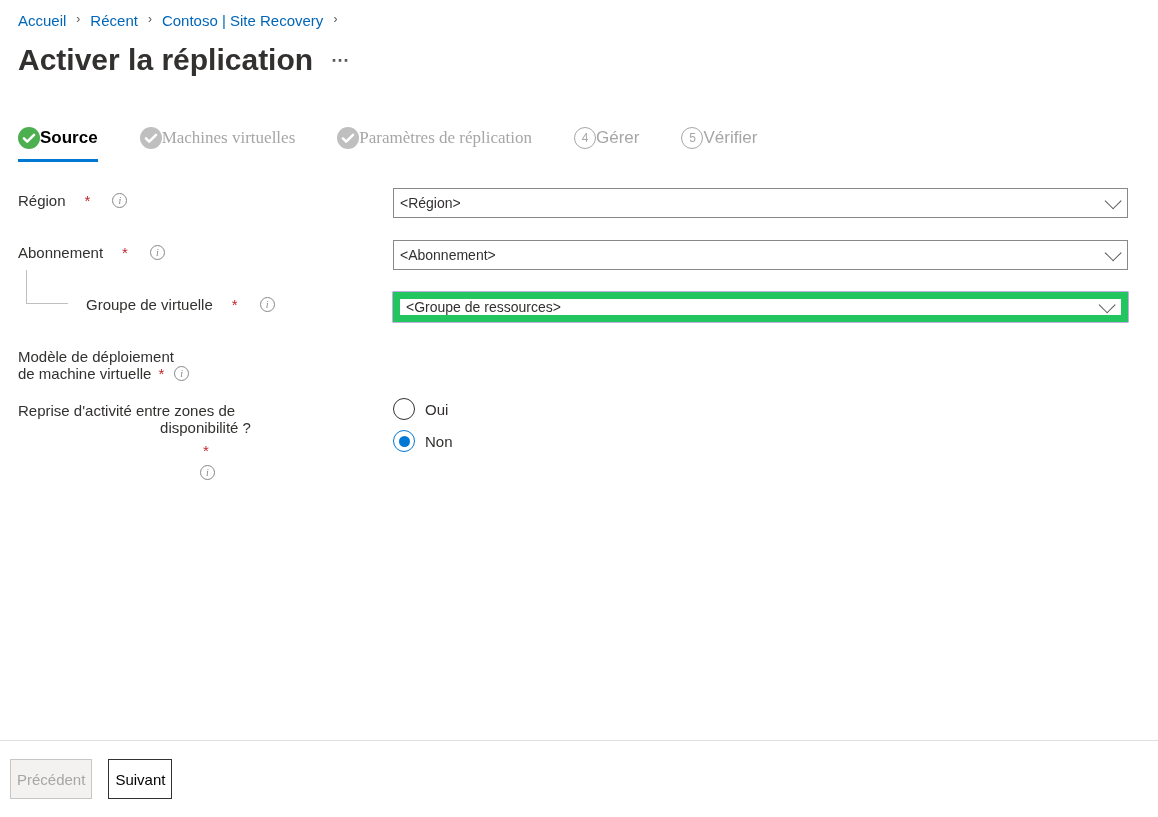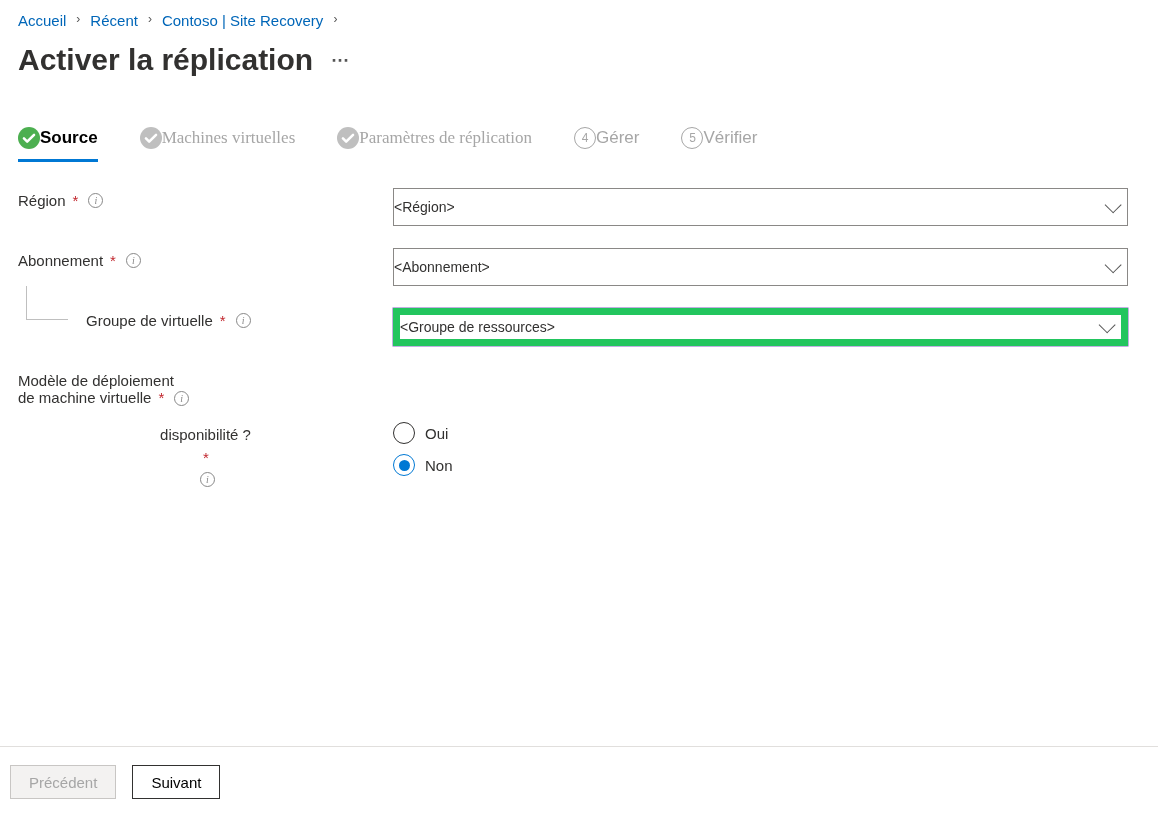--- a/index.html
+++ b/index.html
@@ -81,21 +81,21 @@
   .form { margin-top: 8px; }
   .form-row {
     display: flex;
     align-items: flex-start;
     margin-bottom: 22px;
   }
   .label-col {
     width: 375px;
     display: flex;
     align-items: center;
-    gap: 6px;
+    gap: 18px;
     font-size: 15px;
     padding-top: 4px;
   }
   .label-col.indent {
     padding-left: 68px;
     position: relative;
   }
   .tree-connector {
     position:absolute; left:8px; top:-22px;
     width:42px; height:34px;
@@ -105,24 +105,24 @@
   .req { color: #c1262d; margin-left:1px;}
   .info-ico {
     width:15px;height:15px;border:1px solid #888;border-radius:50%;
     display:inline-flex;align-items:center;justify-content:center;
     font-size:10px;color:#888;font-style:italic;font-family:serif;
     margin-left:4px; cursor:pointer;
   }
   .control-col { flex:1; }
   .dropdown {
     width: 735px;
-    height: 38px;
+    height: 30px;
     border: 1px solid #8a8886;
     display:flex;align-items:center;justify-content:space-between;
-    padding: 0 10px 0 0;
+    padding: 0 10px 0 6px;
     font-size:14px; color:#323130;
     cursor:pointer; background:#fff;
   }
   .dropdown.focused { border:7px solid #22c55e; box-shadow: 0 0 0 0.5px #8661c5; text-align: center; }
   .chev-down {
     width:12px;height:12px;
     border-right:1.5px solid #555;border-bottom:1.5px solid #555;
     transform: rotate(45deg) translateY(-3px);
   }
   .radio-row{
@@ -146,21 +146,21 @@
   .zone-row .label-col{ display:block; padding-top:4px; }
   .zone-row .label-col .lbl-line{ display:flex; align-items:center; gap:6px;flex-direction:column; }
 
   .footer {
     position:absolute; left:0; right:0; bottom:0;
     border-top:1px solid #e1dfdd;
     padding: 18px 10px;
     display:flex; gap:16px;
   }
   .btn{
-    height:34px; padding:0 18px;
+    height:40px; padding:0 6px;
     border:1px solid #323130;
     background:#fff; font-size:15px;
     cursor:pointer;
   }
   .btn.disabled{
     color:#a6a6a6; border-color:#c8c6c4; background:#f3f2f1;
     cursor:default;
   }
 </style>
 </head>
@@ -261,30 +261,31 @@
         <div class="dropdown focused">
           <span>&lt;Groupe de ressources&gt;</span>
           <span class="chev-down"></span>
         </div>
       </div>
     </div>
 
     <div class="form-row tight">
       <div class="label-col" style="display:block">
         <div>Modèle de déploiement</div>
-        <div style="display:flex;align-items:flex-end;gap:6px">
+        <div style="display:flex;align-items:center;gap:6px">
           <span>de machine virtuelle</span>
           <span class="req">*</span>
           <span class="info-ico">i</span>
         </div>
       </div>
     </div>
 
     <div class="form-row zone-row">
       <div class="label-col">
+        <div>Reprise d'activité entre zones de</div>
         <div class="lbl-line">
           <span>disponibilité ?</span>
           <span class="req">*</span>
           <span class="info-ico">i</span>
         </div>
       </div>
       <div class="control-col">
         <div class="radio-row">
           <span class="radio">
               <span class="dot"></span>

